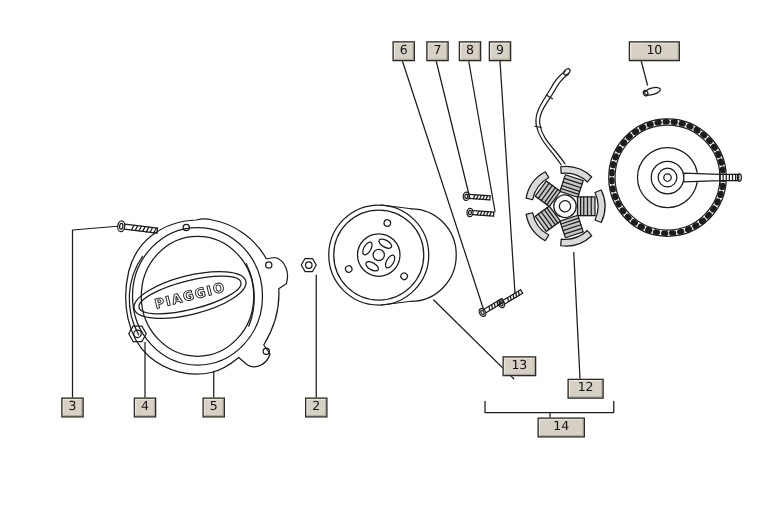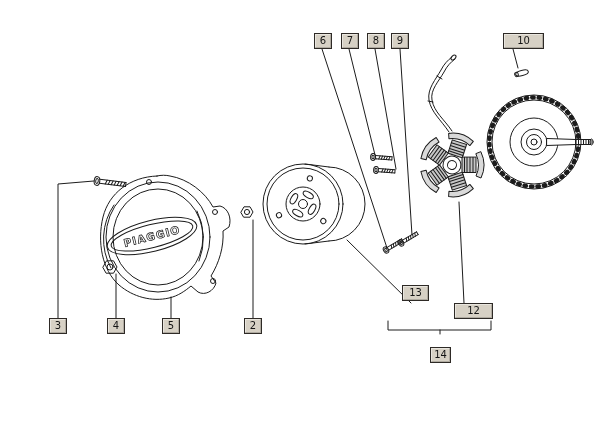--- a/index.html
+++ b/index.html
@@ -198,16 +198,16 @@
   <div class="callout" style="left:367px;top:33px;width:18px;height:16px">8</div>
   <div class="callout" style="left:391px;top:33px;width:18px;height:16px">9</div>
   <div class="callout" style="left:503px;top:33px;width:41px;height:16px">10</div>
 
   <div class="callout" style="left:49px;top:318px;width:18px;height:16px">3</div>
   <div class="callout" style="left:107px;top:318px;width:18px;height:16px">4</div>
   <div class="callout" style="left:162px;top:318px;width:18px;height:16px">5</div>
   <div class="callout" style="left:244px;top:318px;width:18px;height:16px">2</div>
 
   <div class="callout" style="left:402px;top:285px;width:27px;height:16px">13</div>
-  <div class="callout" style="left:454px;top:303px;width:39px;height:16px">12</div>
-  <div class="callout" style="left:430px;top:347px;width:21px;height:16px">14</div>
+  <div class="callout" style="left:454px;top:303px;width:29px;height:16px">12</div>
+  <div class="callout" style="left:430px;top:334px;width:38px;height:16px">14</div>
 
 </div>
 
 </body></html>

